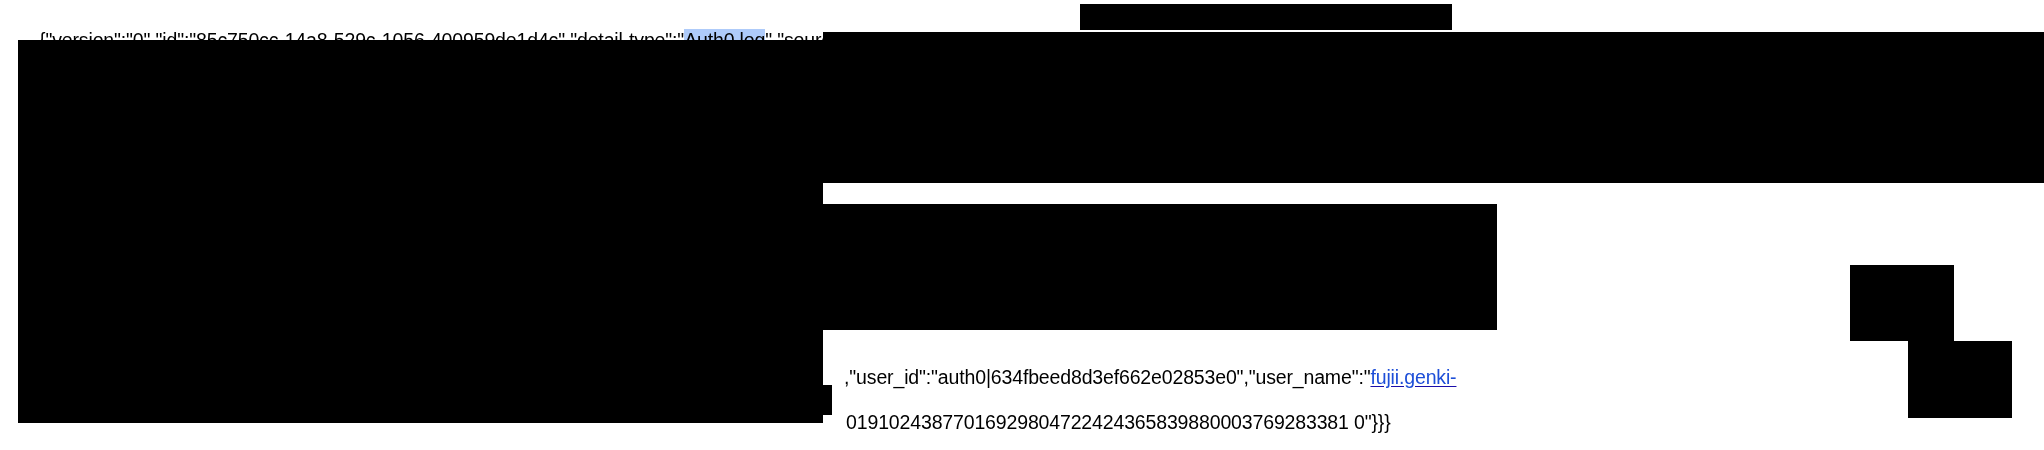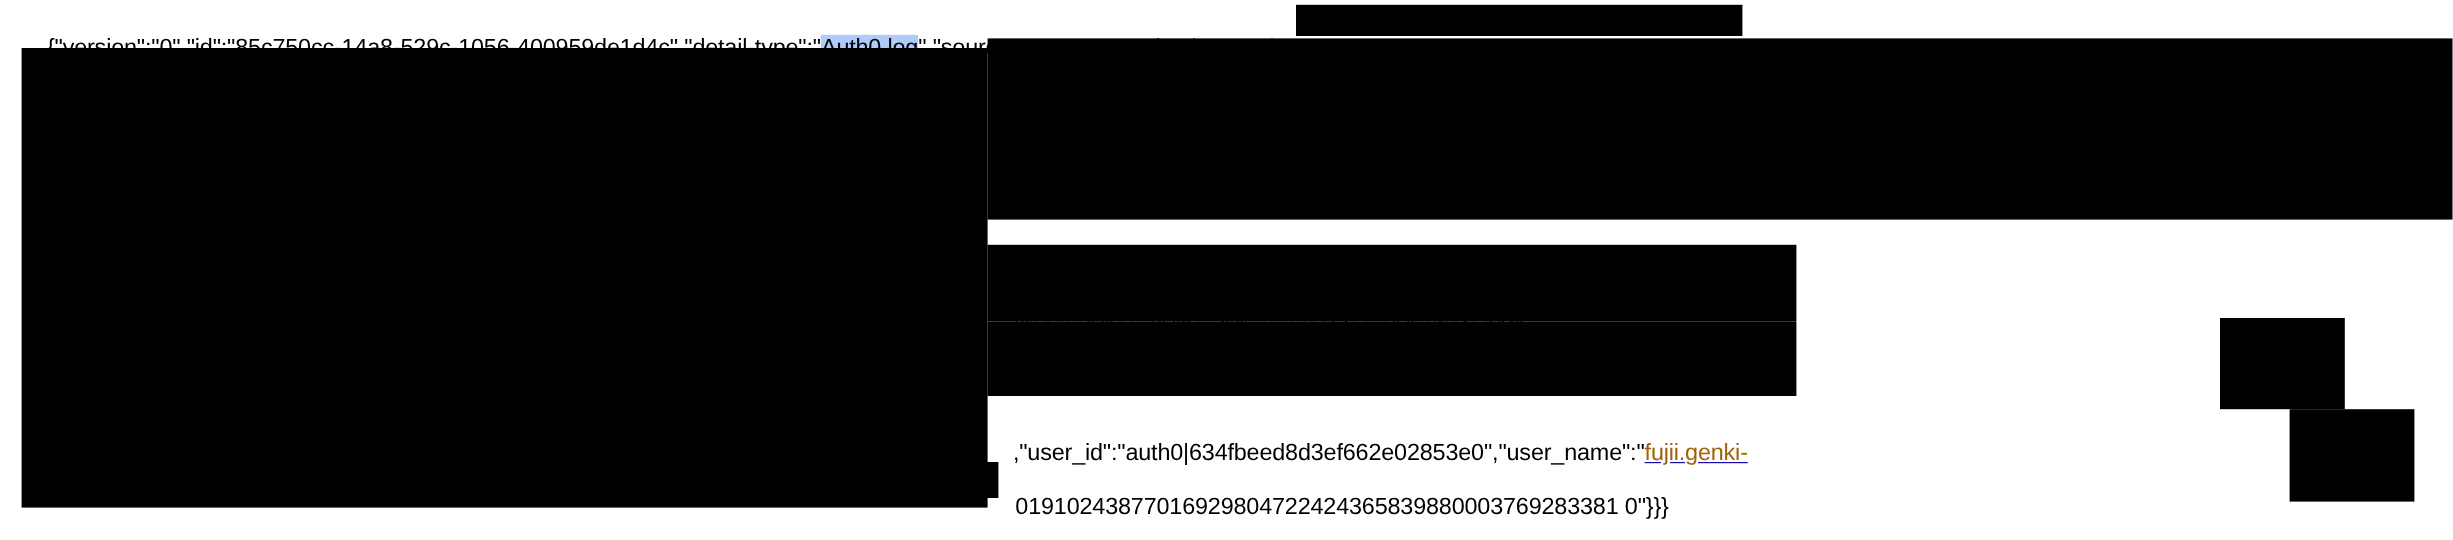--- a/index.html
+++ b/index.html
@@ -28,21 +28,21 @@
     color: #000000;
     letter-spacing: -0.15px;
   }
 
   .hl {
     background: #aecbfa;
     color: #000000;
   }
 
   .link {
-    color: #a16207;
+    color: #1d4ed8;
     text-decoration: underline;
     text-decoration-color: #1a0dab;
     text-underline-offset: 2px;
     cursor: pointer;
   }
 
   
   .redact {
     position: absolute;
     background: #000000;

